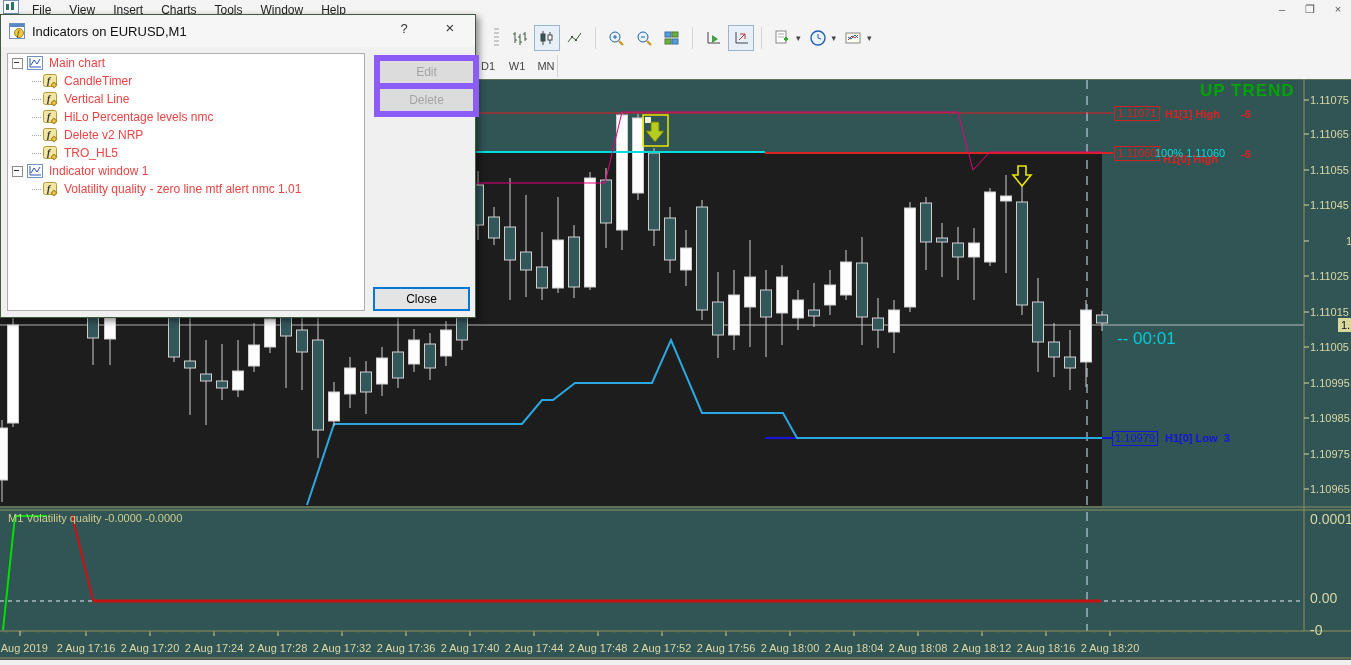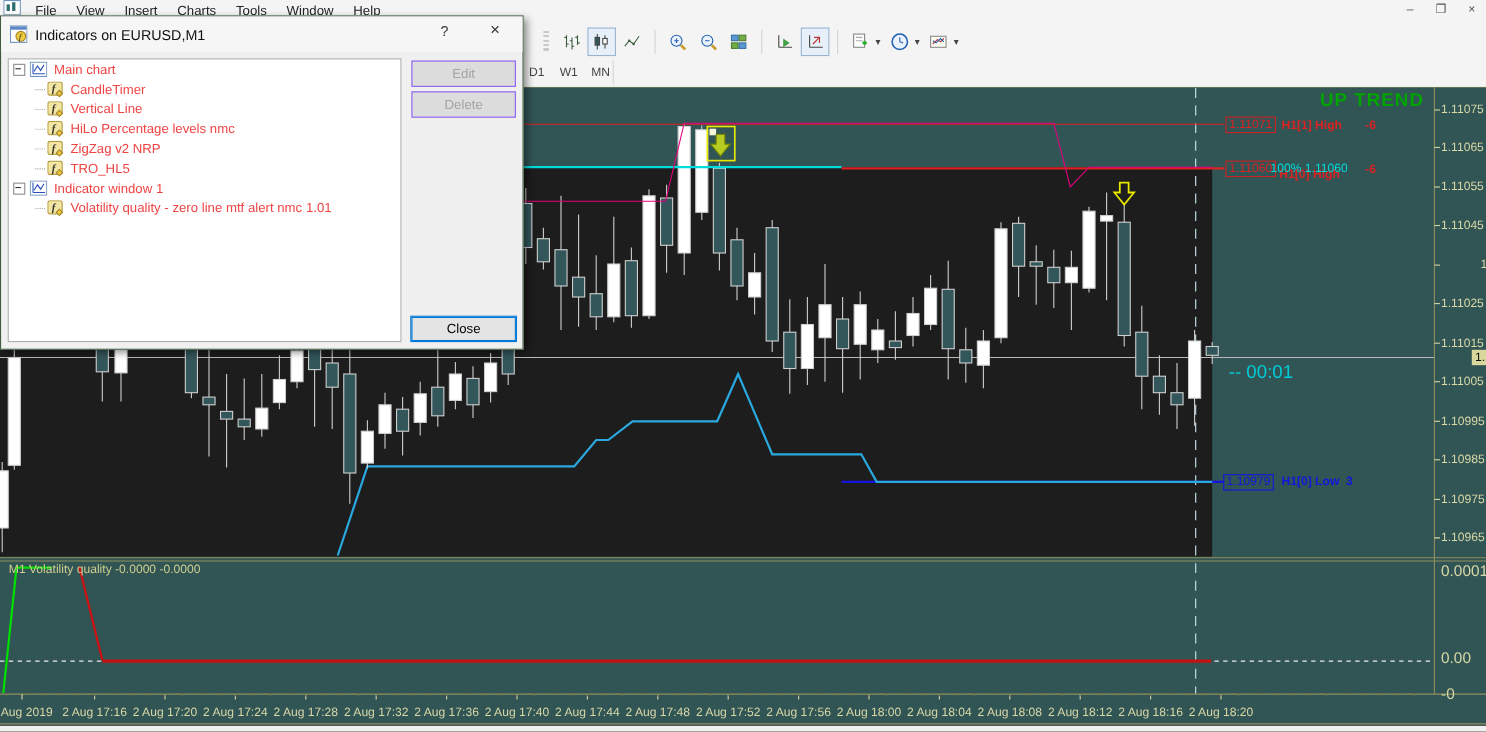--- a/index.html
+++ b/index.html
@@ -56,21 +56,21 @@
             border:1px solid #aeaeae;overflow:hidden;}
   .trow{height:18px;display:flex;align-items:center;font-size:12px;color:#ef4444;text-align:right;}
   .trow .exp{width:9px;height:9px;border:1px solid #8c8c8c;background:#fff;margin:0 4px 0 4px;
              position:relative;flex:none;}
   .trow .exp::after{content:"";position:absolute;left:1px;top:3px;width:5px;height:1px;background:#333;}
   .trow .stub{width:9px;height:1px;border-bottom:1px dotted #a8a8a8;margin-right:2px;flex:none;}
   .trow .ic{margin-right:6px;flex:none;display:flex;}
   .trow.child{padding-left:24px;}
   .dbtn{position:absolute;left:373px;width:93px;height:22px;text-align:center;line-height:22px;
         font-size:12px;}
-  .dbtn.dis{background:#dcdcdc;border:1px solid #8b5cf6;color:#a4a4a4;}
+  .dbtn.dis{background:#dcdcdc;border:6px solid #8b5cf6;color:#a4a4a4;}
   #btn-close{left:372px;top:272px;width:95px;background:#e4e4e4;border:1px solid #0078d7;
              box-shadow:inset 0 0 0 1px #0078d7;color:#000;}
 </style>
 </head>
 <body>
 
 <div id="root">
 
   <div id="chart">
     <svg id="chart-svg" width="1351" height="665" viewBox="0 0 1351 665">
@@ -600,21 +600,21 @@
         </div>
         <div class="trow child">
           <span class="stub"></span>
           <span class="ic">
             <svg width="15" height="15">
               <rect x="0.5" y="0.5" width="13" height="12" rx="2" fill="#f3e6a2" stroke="#b29a3f"></rect>
               <text x="4" y="10" font-family="Liberation Serif" font-style="italic" font-weight="bold" font-size="10" fill="#333">f</text>
               <rect x="9" y="9" width="4" height="4" transform="rotate(45 11 11)" fill="#f0c93c" stroke="#a3852a"></rect>
             </svg>
           </span>
-          <span>ZigZag v2 NRP</span>
+          <span>Delete v2 NRP</span>
         </div>
         <div class="trow child">
           <span class="stub"></span>
           <span class="ic">
             <svg width="15" height="15">
               <rect x="0.5" y="0.5" width="13" height="12" rx="2" fill="#f3e6a2" stroke="#b29a3f"></rect>
               <text x="4" y="10" font-family="Liberation Serif" font-style="italic" font-weight="bold" font-size="10" fill="#333">f</text>
               <rect x="9" y="9" width="4" height="4" transform="rotate(45 11 11)" fill="#f0c93c" stroke="#a3852a"></rect>
             </svg>
           </span>

